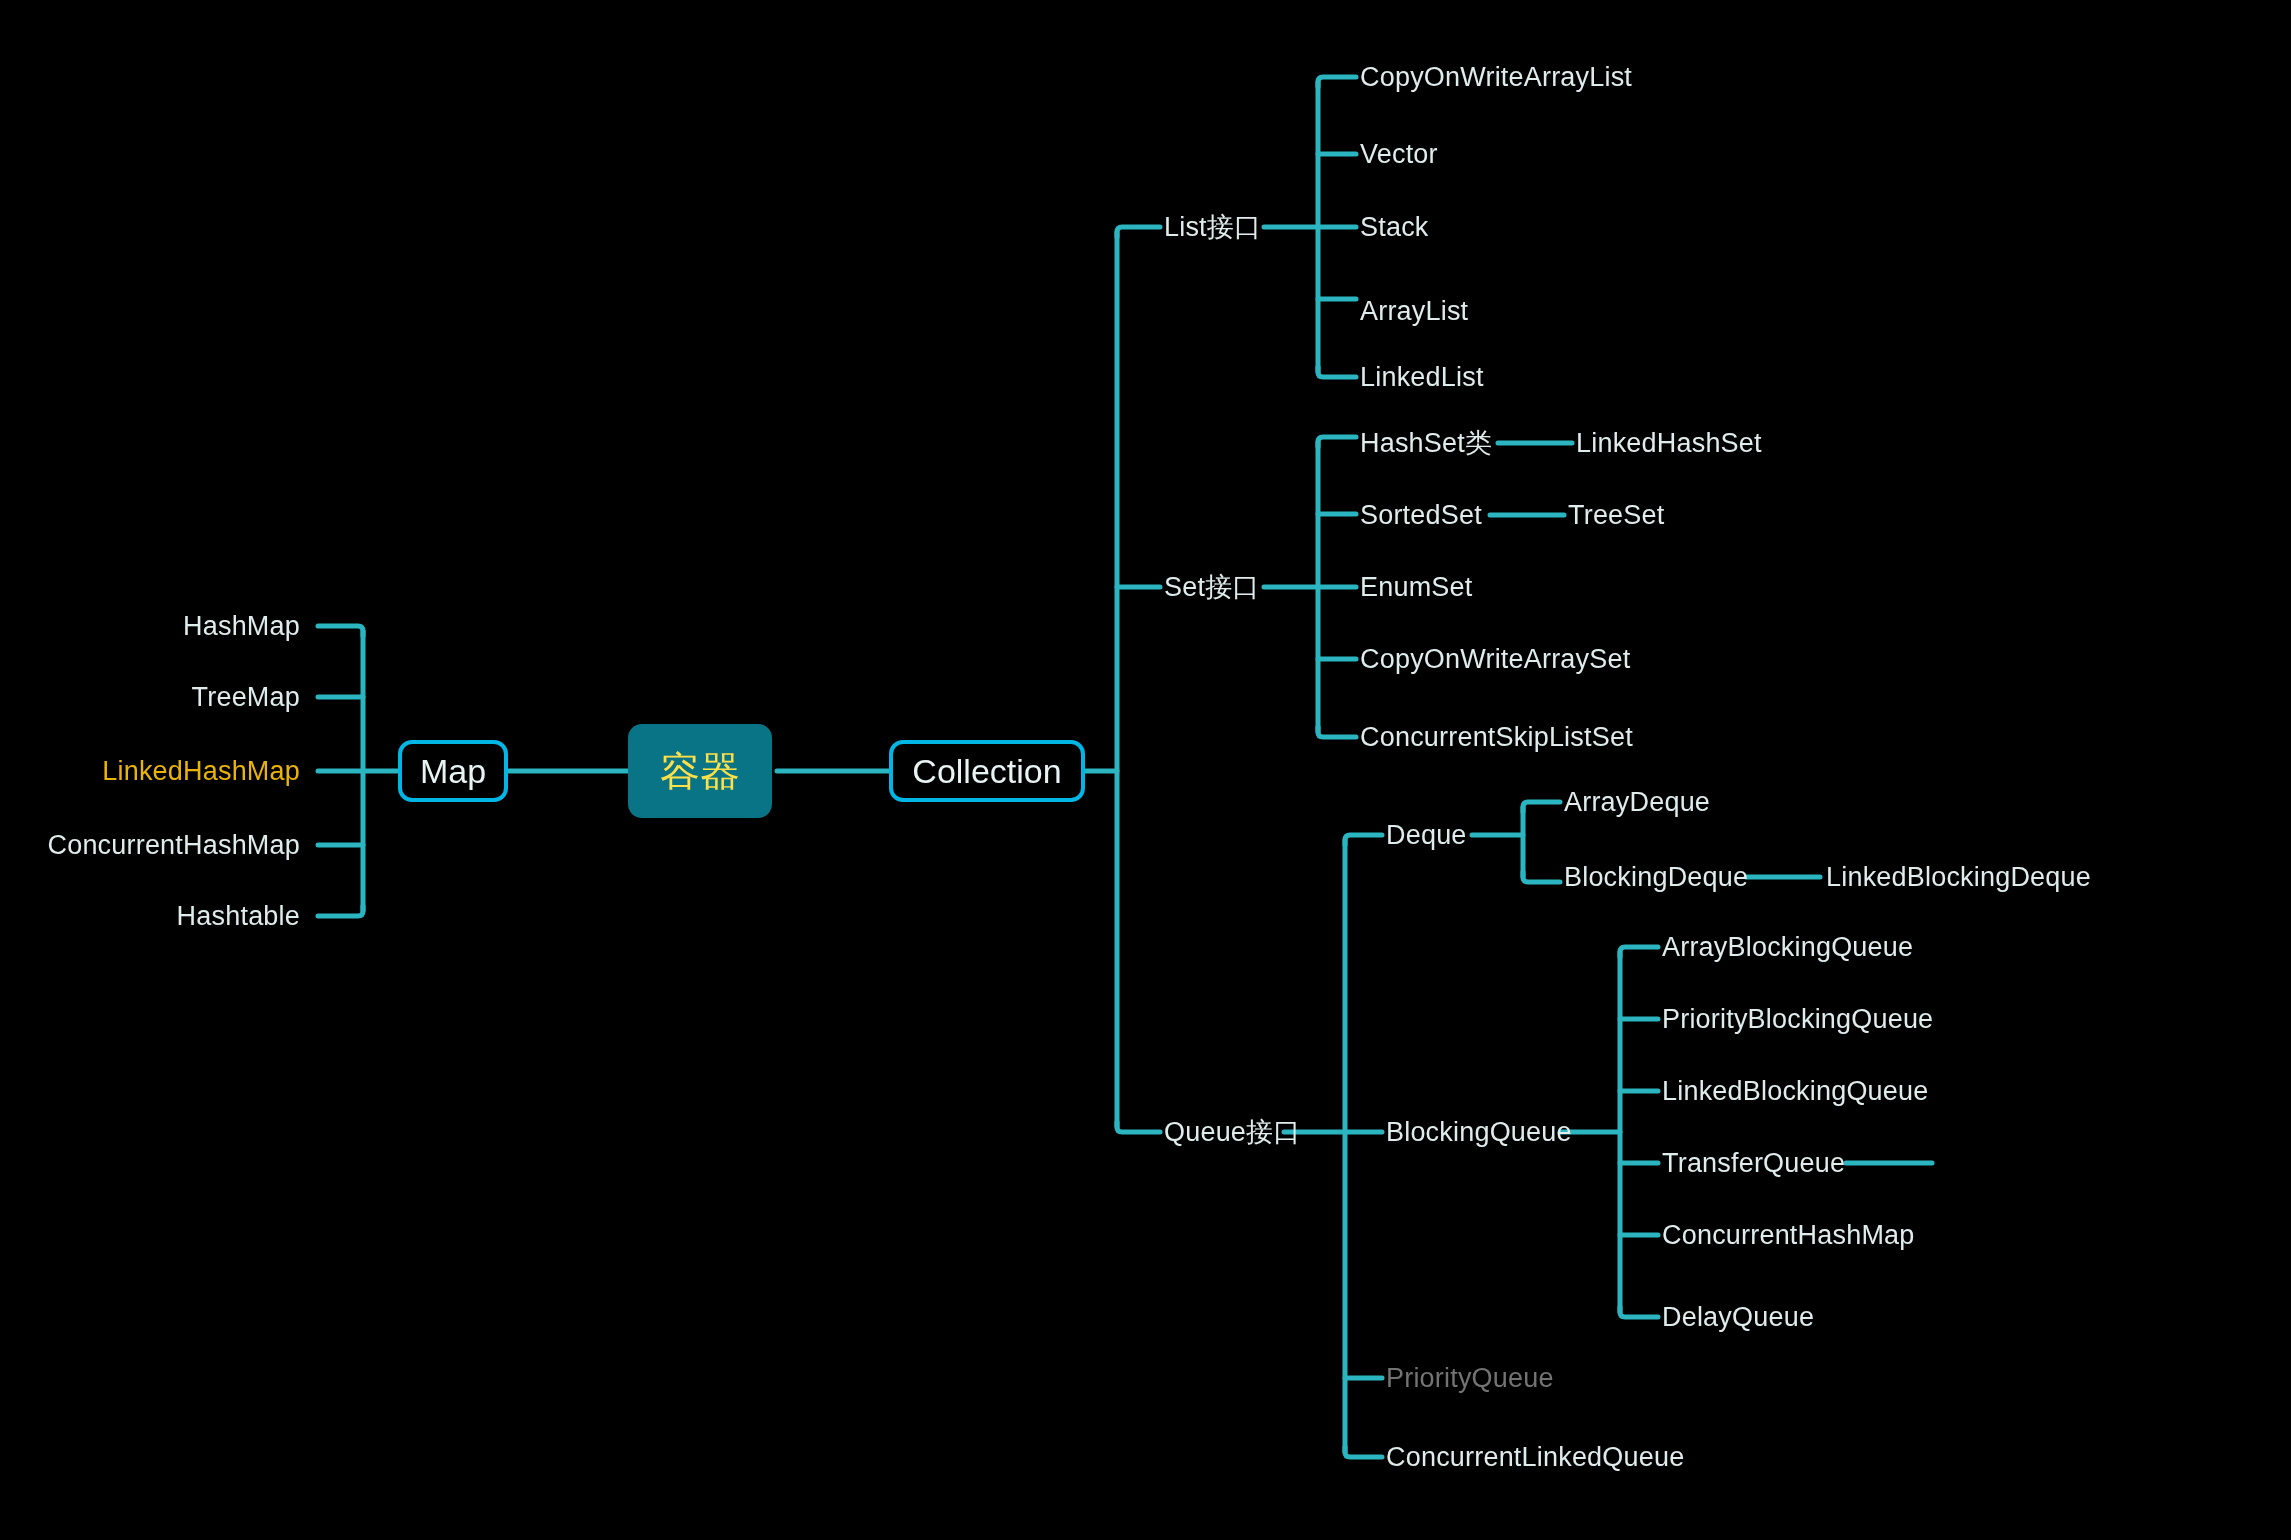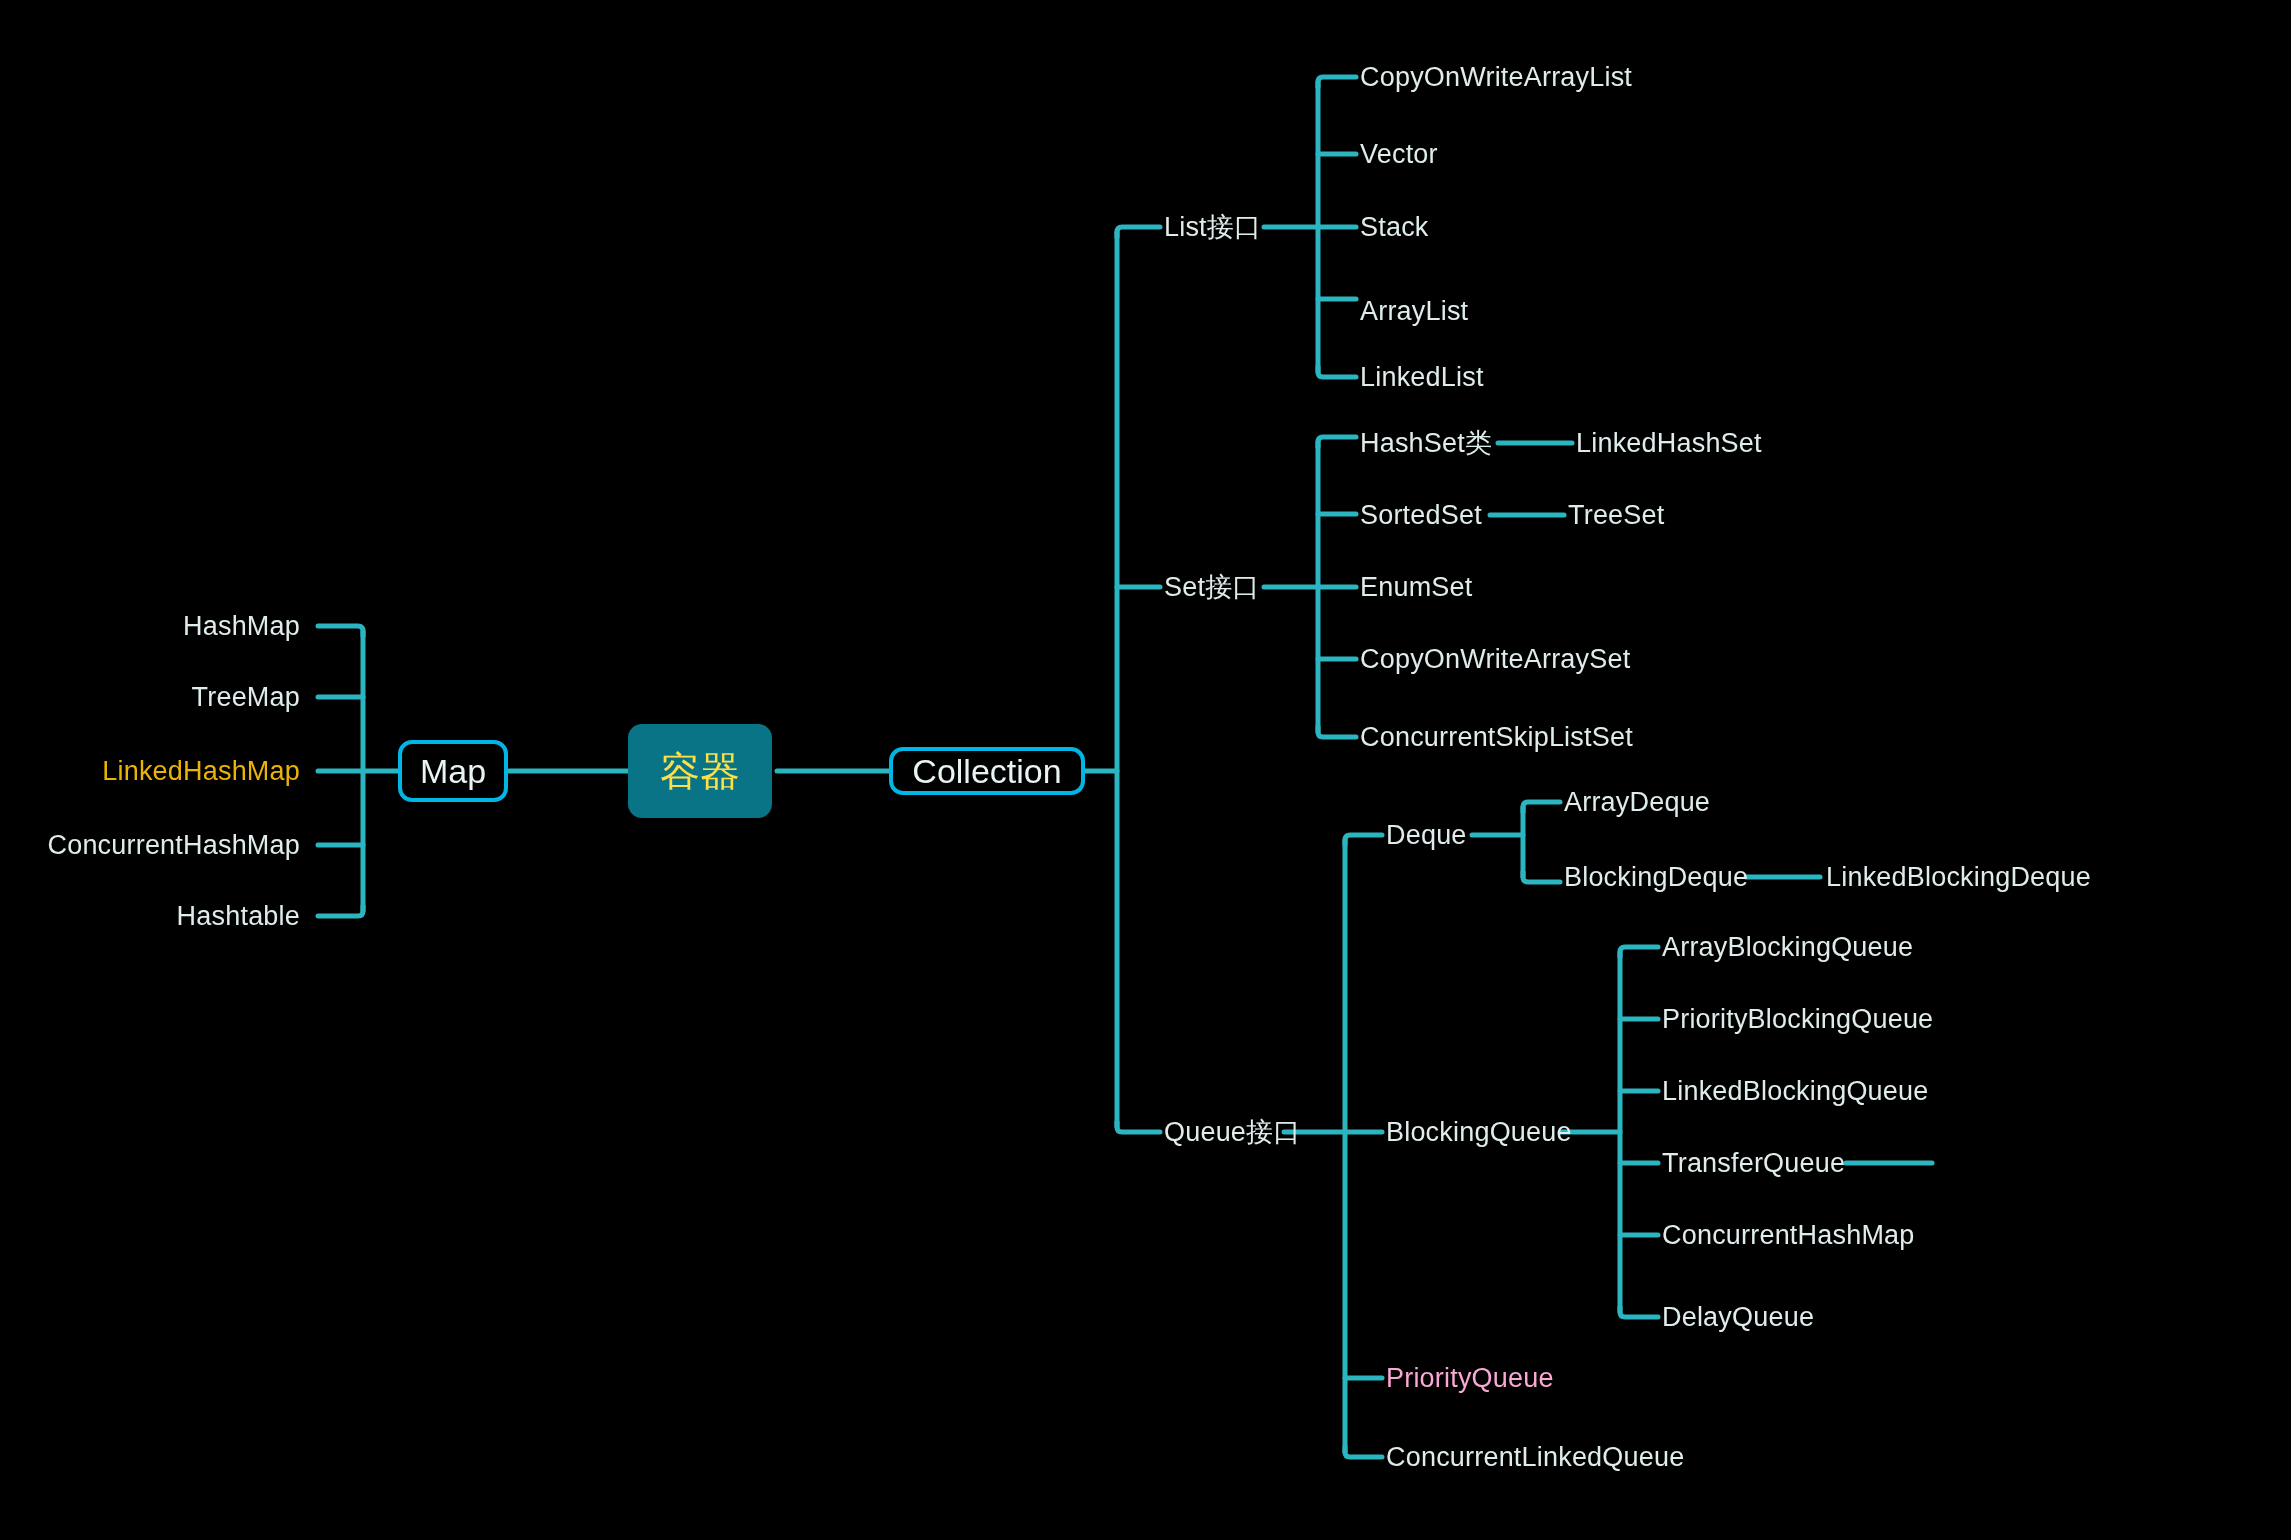--- a/index.html
+++ b/index.html
@@ -152,21 +152,21 @@
   </svg>
 
   <div class="boxnode box-root" style="left: 700px; top: 771px; width: 144px; height: 94px; background: rgb(10, 116, 135); color: #fde047;">
     <span>容器</span>
   </div>
 
   <div class="boxnode box-outline" style="left: 453px; top: 771px; width: 110px; height: 62px; border-color: rgb(0, 182, 228);">
     <span>Map</span>
   </div>
 
-  <div class="boxnode box-outline" style="left: 987px; top: 771px; width: 196px; height: 48px; border-color: rgb(0, 182, 228);">
+  <div class="boxnode box-outline" style="left: 987px; top: 771px; width: 196px; height: 62px; border-color: rgb(0, 182, 228);">
     <span>Collection</span>
   </div>
 
   <div class="node tnode right-anchor" style="left: 300px; top: 626px; color: rgb(223, 236, 235);">HashMap</div>
   <div class="node tnode right-anchor" style="left: 300px; top: 697px; color: rgb(223, 236, 235);">TreeMap</div>
   <div class="node tnode right-anchor" style="left: 300px; top: 771px; color: #eab308;">LinkedHashMap</div>
   <div class="node tnode right-anchor" style="left: 300px; top: 845px; color: rgb(223, 236, 235);">ConcurrentHashMap</div>
   <div class="node tnode right-anchor" style="left: 300px; top: 916px; color: rgb(223, 236, 235);">Hashtable</div>
 
   <div class="node tnode" style="left: 1164px; top: 227px; color: rgb(223, 236, 235);">List接口</div>
@@ -184,21 +184,21 @@
 
   <div class="node tnode" style="left: 1360px; top: 515px; color: rgb(223, 236, 235);">SortedSet</div>
   <div class="node tnode" style="left: 1568px; top: 515px; color: rgb(223, 236, 235);">TreeSet</div>
 
   <div class="node tnode" style="left: 1360px; top: 587px; color: rgb(223, 236, 235);">EnumSet</div>
   <div class="node tnode" style="left: 1360px; top: 659px; color: rgb(223, 236, 235);">CopyOnWriteArraySet</div>
   <div class="node tnode" style="left: 1360px; top: 737px; color: rgb(223, 236, 235);">ConcurrentSkipListSet</div>
 
   <div class="node tnode" style="left: 1386px; top: 835px; color: rgb(223, 236, 235);">Deque</div>
   <div class="node tnode" style="left: 1386px; top: 1132px; color: rgb(223, 236, 235);">BlockingQueue</div>
-  <div class="node tnode" style="left: 1386px; top: 1378px; color: #f9a8d4;">PriorityQueue</div>
+  <div class="node tnode" style="left: 1386px; top: 1378px; color: #737373;">PriorityQueue</div>
   <div class="node tnode" style="left: 1386px; top: 1457px; color: rgb(223, 236, 235);">ConcurrentLinkedQueue</div>
 
   <div class="node tnode" style="left: 1564px; top: 802px; color: rgb(223, 236, 235);">ArrayDeque</div>
   <div class="node tnode" style="left: 1564px; top: 877px; color: rgb(223, 236, 235);">BlockingDeque</div>
   <div class="node tnode" style="left: 1826px; top: 877px; color: rgb(223, 236, 235);">LinkedBlockingDeque</div>
 
   <div class="node tnode" style="left: 1662px; top: 947px; color: rgb(223, 236, 235);">ArrayBlockingQueue</div>
   <div class="node tnode" style="left: 1662px; top: 1019px; color: rgb(223, 236, 235);">PriorityBlockingQueue</div>
   <div class="node tnode" style="left: 1662px; top: 1091px; color: rgb(223, 236, 235);">LinkedBlockingQueue</div>
   <div class="node tnode" style="left: 1662px; top: 1163px; color: rgb(223, 236, 235);">TransferQueue</div>

